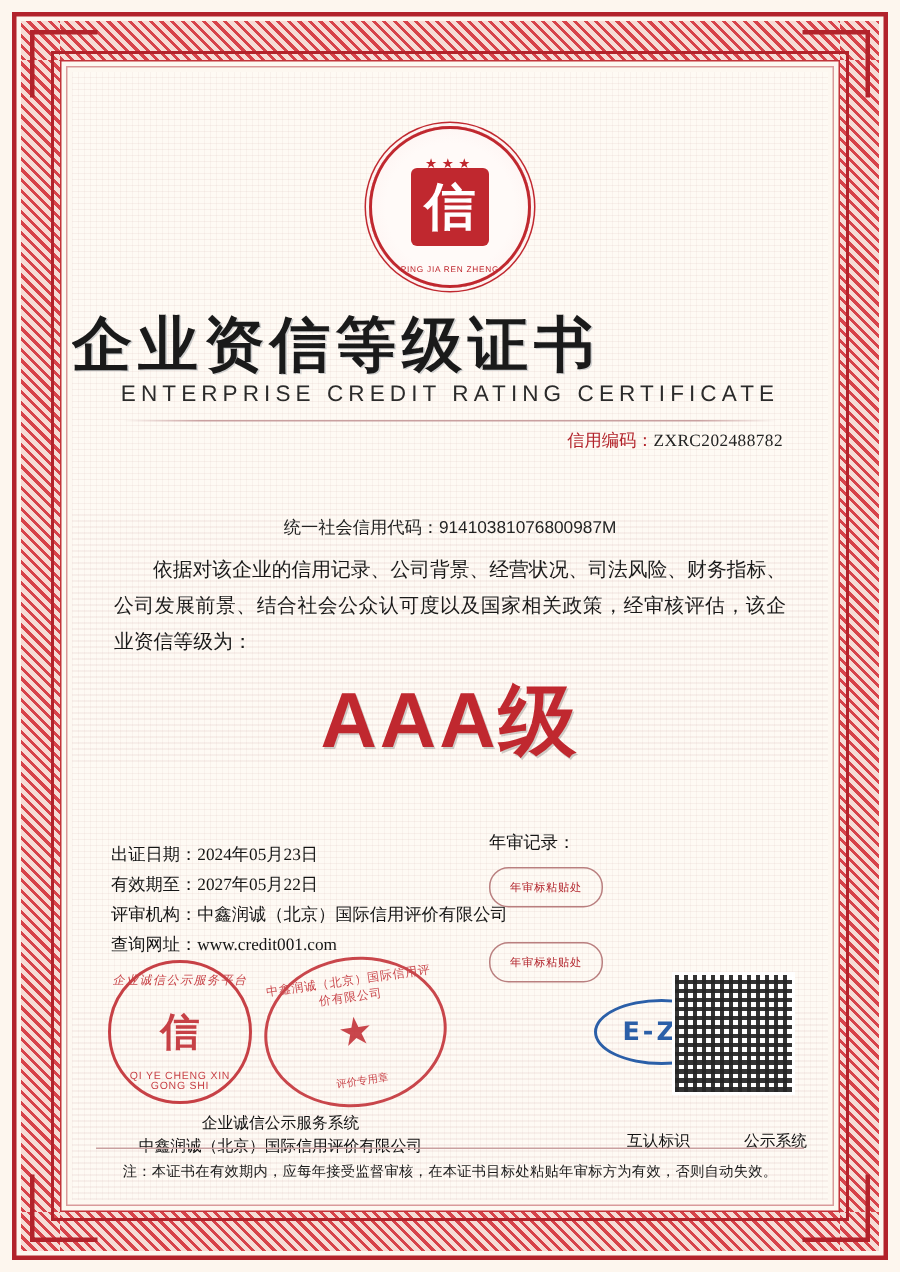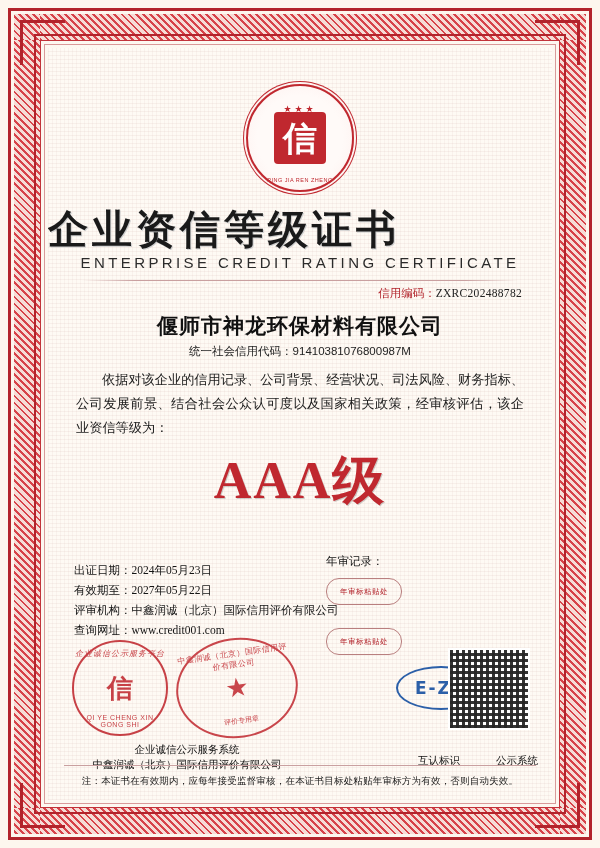--- a/index.html
+++ b/index.html
@@ -206,21 +206,21 @@
     text-indent: 26px;
     font-family: Liberation Sans, sans-serif;
   }
 
   
   .grade {
     position: absolute;
     left: 0; right: 0;
     top: 398px;
     text-align: center;
-    font-family: Liberation Serif, serif;
+    font-family: Liberation Sans, sans-serif;
     font-weight: bold;
     font-size: 52px;
     letter-spacing: 2px;
     color: #c0282f;
     text-shadow: 1px 1px 0 rgba(0,0,0,.18);
   }
 
   
   .details {
     position: absolute;
@@ -427,21 +427,20 @@
     </div>
 
     <div class="title-cn">企业资信等级证书</div>
     <div class="title-en">ENTERPRISE CREDIT RATING CERTIFICATE</div>
     <div class="title-rule"></div>
 
     <div class="credit-no">
       <span class="label">信用编码：</span><span class="value">ZXRC202488782</span>
     </div>
 
-    <div class="company">偃师市神龙环保材料有限公司</div>
     <div class="uscc">
       <span>统一社会信用代码：</span><span class="v">91410381076800987M</span>
     </div>
 
     <div class="body-text">依据对该企业的信用记录、公司背景、经营状况、司法风险、财务指标、公司发展前景、结合社会公众认可度以及国家相关政策，经审核评估，该企业资信等级为：</div>
 
     <div class="grade">AAA级</div>
 
     <div class="details">
       <div class="row">

